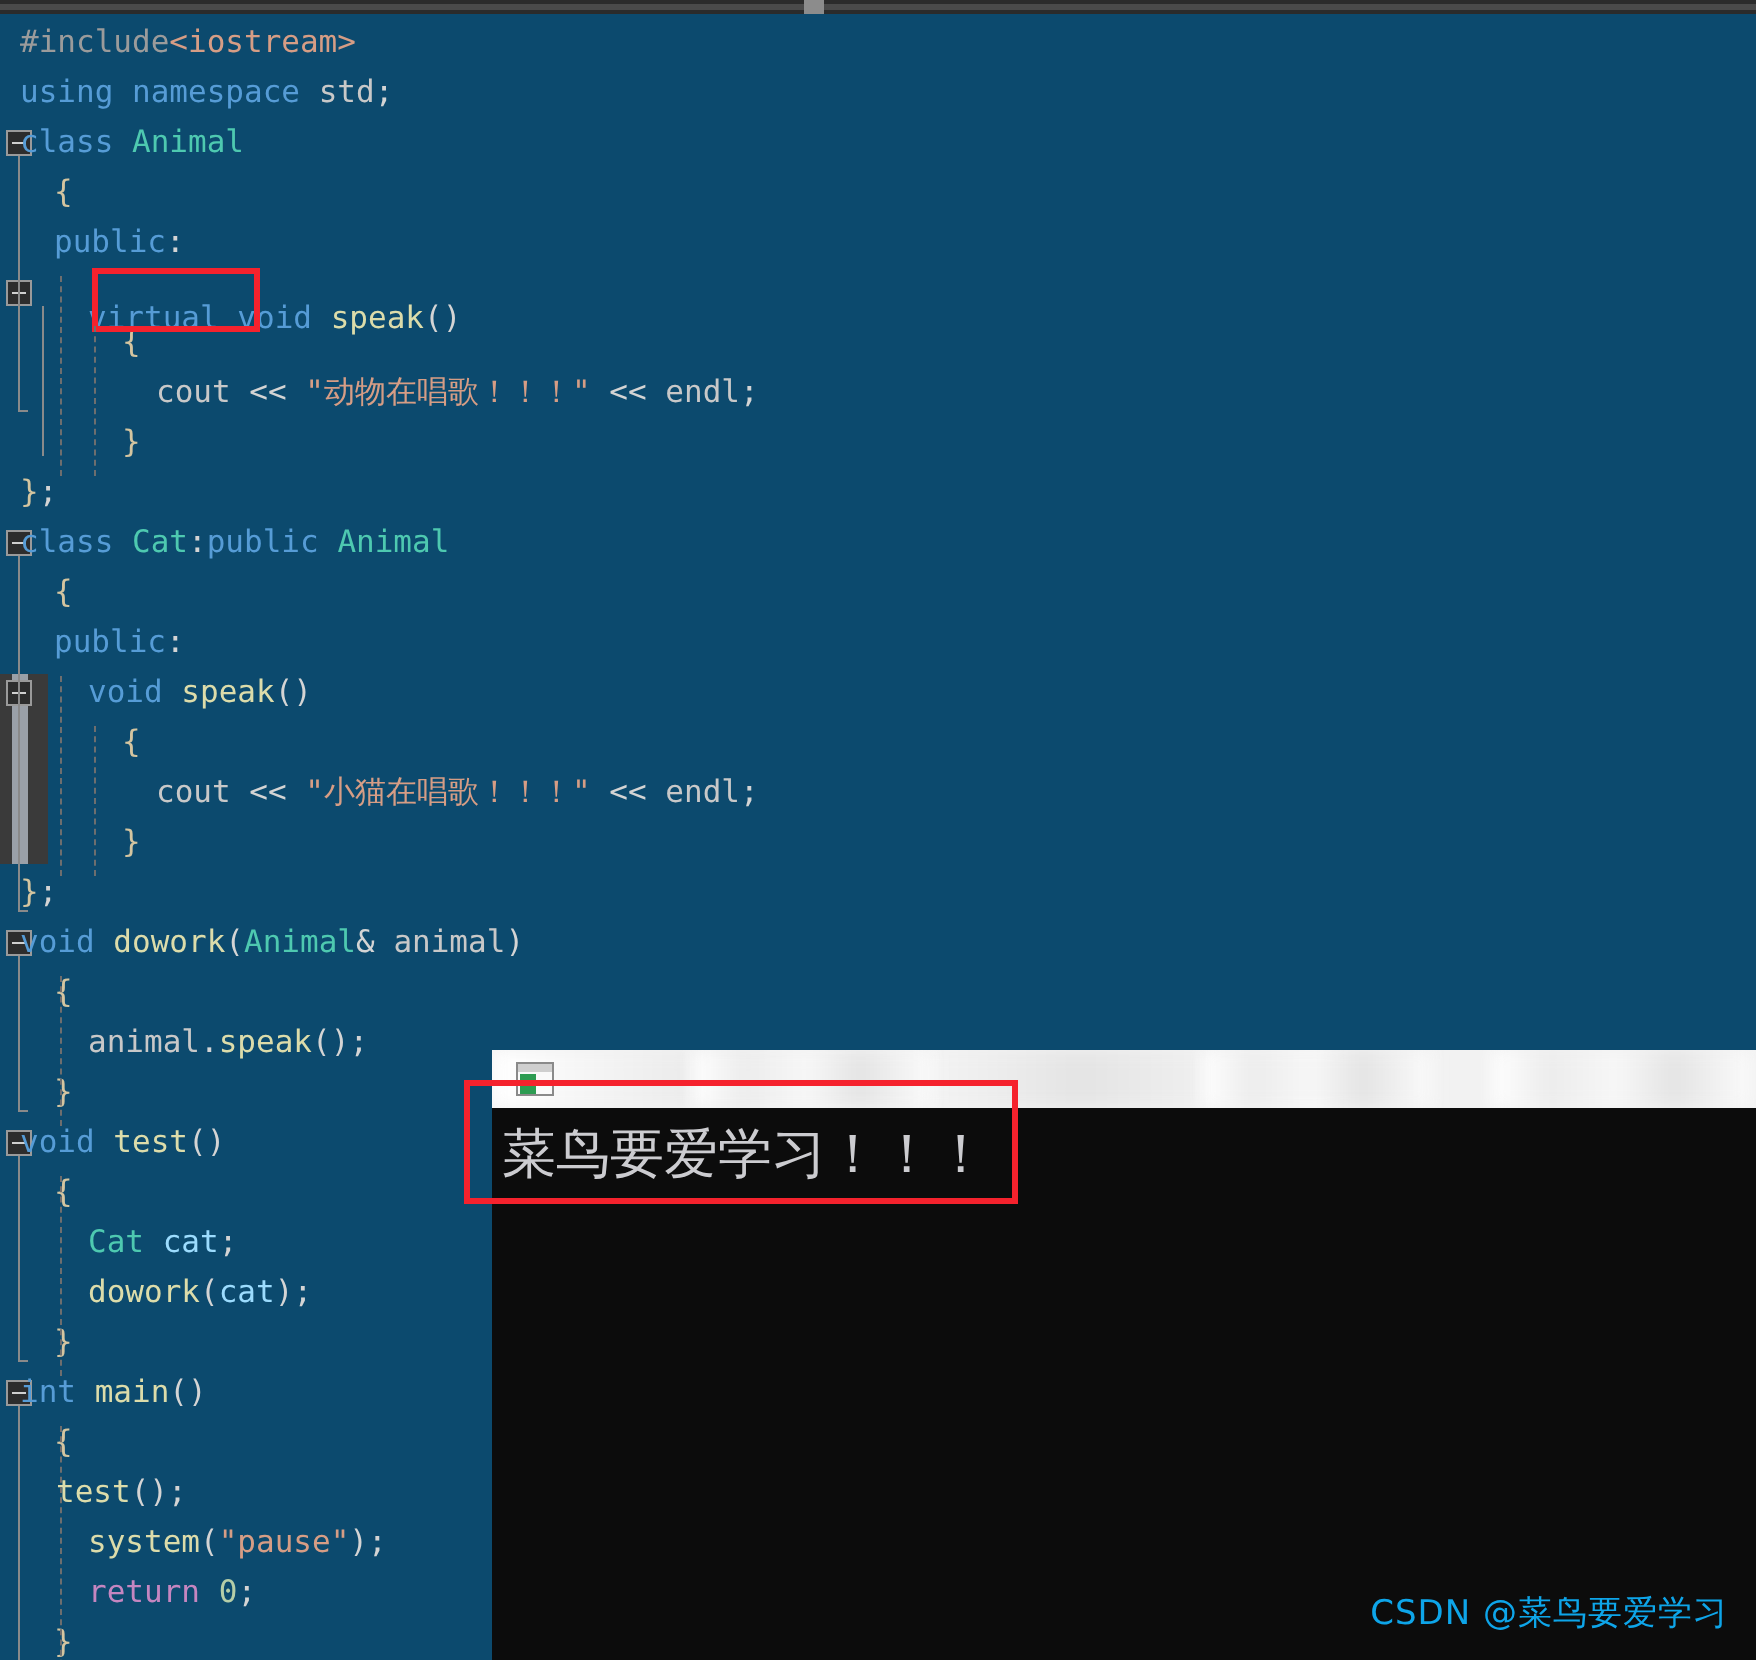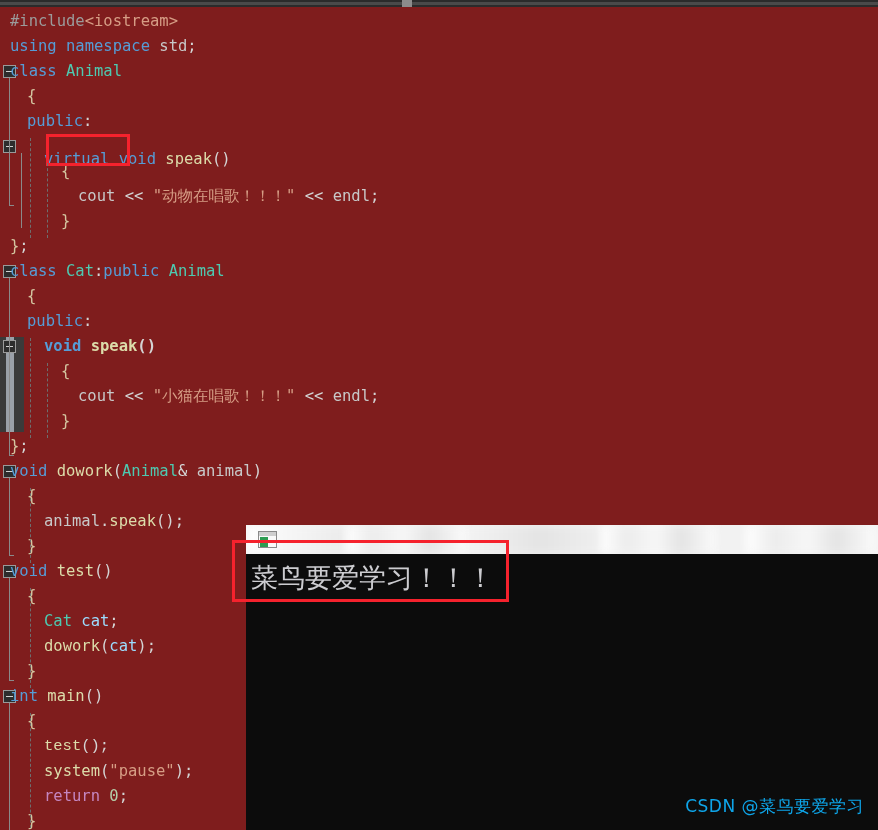--- a/index.html
+++ b/index.html
@@ -14,21 +14,21 @@
   #h-scrollbar{
     position:absolute;left:0;top:0;width:878px;height:7px;
     background:#2b2b2b;border-bottom:1px solid #3a3a3a;
   }
   #h-scrollbar .track{position:absolute;left:0;top:2px;width:878px;height:3px;background:#4a4a4a;}
   #h-scrollbar .thumb{position:absolute;left:402px;top:0px;width:10px;height:7px;background:#8c8c8c;}
 
   
   #editor{
     position:absolute;left:0;top:7px;width:878px;height:823px;
-    background:#7f1d1d;
+    background:#0c4a6e;
   }
 
   
   #fold-col{
     position:absolute;left:0;top:0;width:24px;height:823px;
   }
   .fold-box{
     position:absolute;left:3px;width:13px;height:13px;
     border:1px solid #9a9a9a;background:#2d2d2d;box-sizing:border-box;
   }
@@ -168,37 +168,37 @@
       <div class="line" style="top: 77px; left: 27px;"><span class="brace">{</span></div>
       <div class="line" style="top: 102px; left: 27px;"><span class="kw">public</span><span class="punct">:</span></div>
       <div class="line" style="top: 140px; left: 44px; text-align: right;"><span class="kw">virtual</span><span class="punct"> </span><span class="kw">void</span><span class="punct"> </span><span class="fn">speak</span><span class="punct">()</span></div>
       <div class="line" style="top: 152px; left: 61px;"><span class="brace">{</span></div>
       <div class="line" style="top: 177px; left: 78px;"><span class="gray">cout</span><span class="punct"> &lt;&lt; </span><span class="str">"动物在唱歌！！！"</span><span class="punct"> &lt;&lt; </span><span class="gray">endl</span><span class="punct">;</span></div>
       <div class="line" style="top: 202px; left: 61px;"><span class="brace">}</span></div>
       <div class="line" style="top: 227px; left: 10px;"><span class="brace">}</span><span class="punct">;</span></div>
       <div class="line" style="top: 252px; left: 10px;"><span class="kw">class </span><span class="type">Cat</span><span class="punct">:</span><span class="kw">public</span><span class="punct"> </span><span class="type">Animal</span></div>
       <div class="line" style="top: 277px; left: 27px;"><span class="brace">{</span></div>
       <div class="line" style="top: 302px; left: 27px;"><span class="kw">public</span><span class="punct">:</span></div>
-      <div class="line" style="top: 327px; left: 44px; font-weight: bold;"><span class="kw">void</span><span class="punct"> </span><span class="fn">speak</span><span class="punct">()</span></div>
+      <div class="line" style="top: 327px; left: 44px;"><span class="kw">void</span><span class="punct"> </span><span class="fn">speak</span><span class="punct">()</span></div>
       <div class="line" style="top: 352px; left: 61px;"><span class="brace">{</span></div>
       <div class="line" style="top: 377px; left: 78px;"><span class="gray">cout</span><span class="punct"> &lt;&lt; </span><span class="str">"小猫在唱歌！！！"</span><span class="punct"> &lt;&lt; </span><span class="gray">endl</span><span class="punct">;</span></div>
       <div class="line" style="top: 402px; left: 61px;"><span class="brace">}</span></div>
       <div class="line" style="top: 427px; left: 10px;"><span class="brace">}</span><span class="punct">;</span></div>
       <div class="line" style="top: 452px; left: 10px;"><span class="kw">void</span><span class="punct"> </span><span class="fn">dowork</span><span class="punct">(</span><span class="type">Animal</span><span class="punct">&amp; </span><span class="gray">animal</span><span class="punct">)</span></div>
       <div class="line" style="top: 477px; left: 27px;"><span class="brace">{</span></div>
       <div class="line" style="top: 502px; left: 44px;"><span class="gray">animal</span><span class="punct">.</span><span class="fn">speak</span><span class="punct">()</span><span class="punct">;</span></div>
       <div class="line" style="top: 527px; left: 27px;"><span class="brace">}</span></div>
       <div class="line" style="top: 552px; left: 10px;"><span class="kw">void</span><span class="punct"> </span><span class="fn">test</span><span class="punct">()</span></div>
       <div class="line" style="top: 577px; left: 27px;"><span class="brace">{</span></div>
       <div class="line" style="top: 602px; left: 44px;"><span class="type">Cat</span><span class="punct"> </span><span class="var">cat</span><span class="punct">;</span></div>
       <div class="line" style="top: 627px; left: 44px;"><span class="fn">dowork</span><span class="punct">(</span><span class="var">cat</span><span class="punct">)</span><span class="punct">;</span></div>
       <div class="line" style="top: 652px; left: 27px;"><span class="brace">}</span></div>
       <div class="line" style="top: 677px; left: 10px;"><span class="kw">int</span><span class="punct"> </span><span class="fn">main</span><span class="punct">()</span></div>
       <div class="line" style="top: 702px; left: 27px;"><span class="brace">{</span></div>
-      <div class="line" style="top: 727px; left: 44px; font-family: Liberation Mono, monospace;"><span class="fn">test</span><span class="punct">()</span><span class="punct">;</span></div>
+      <div class="line" style="top: 727px; left: 28px;"><span class="fn">test</span><span class="punct">()</span><span class="punct">;</span></div>
       <div class="line" style="top: 752px; left: 44px;"><span class="fn">system</span><span class="punct">(</span><span class="str">"pause"</span><span class="punct">)</span><span class="punct">;</span></div>
       <div class="line" style="top: 777px; left: 44px;"><span class="kw2">return</span><span class="punct"> </span><span class="num">0</span><span class="punct">;</span></div>
       <div class="line" style="top: 802px; left: 27px;"><span class="brace">}</span></div>
     </div>
 
   <div class="redbox" id="redbox-virtual"></div>
 
 <div class="indent-guide" style="left: 30px; top: 131px; height: 100px;"></div>
     <div class="indent-guide" style="left: 30px; top: 331px; height: 100px;"></div>
     <div class="indent-guide" style="left: 30px; top: 481px; height: 75px;"></div>

